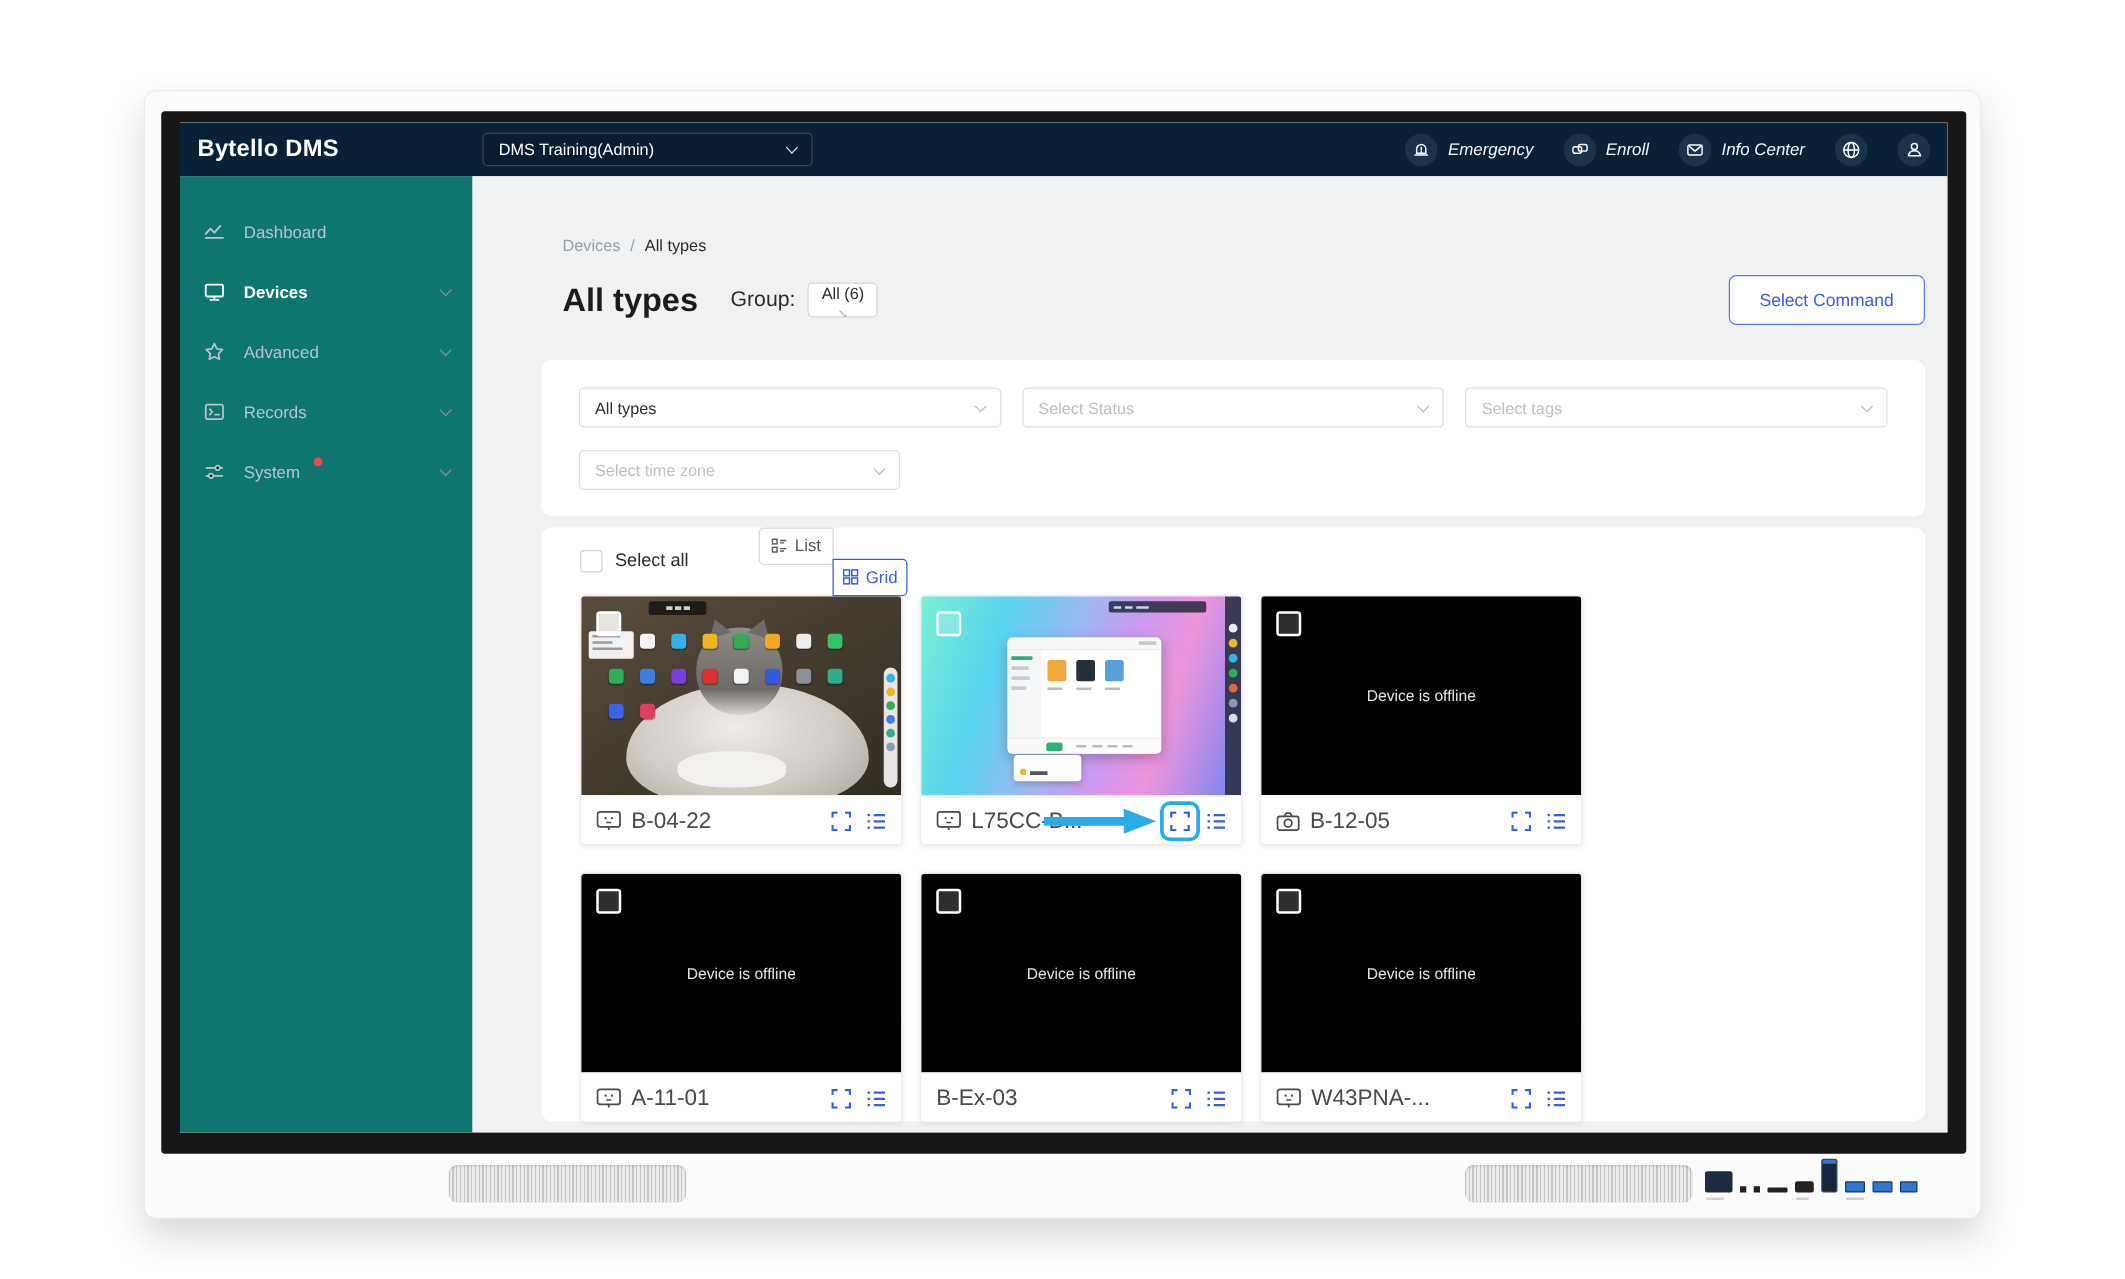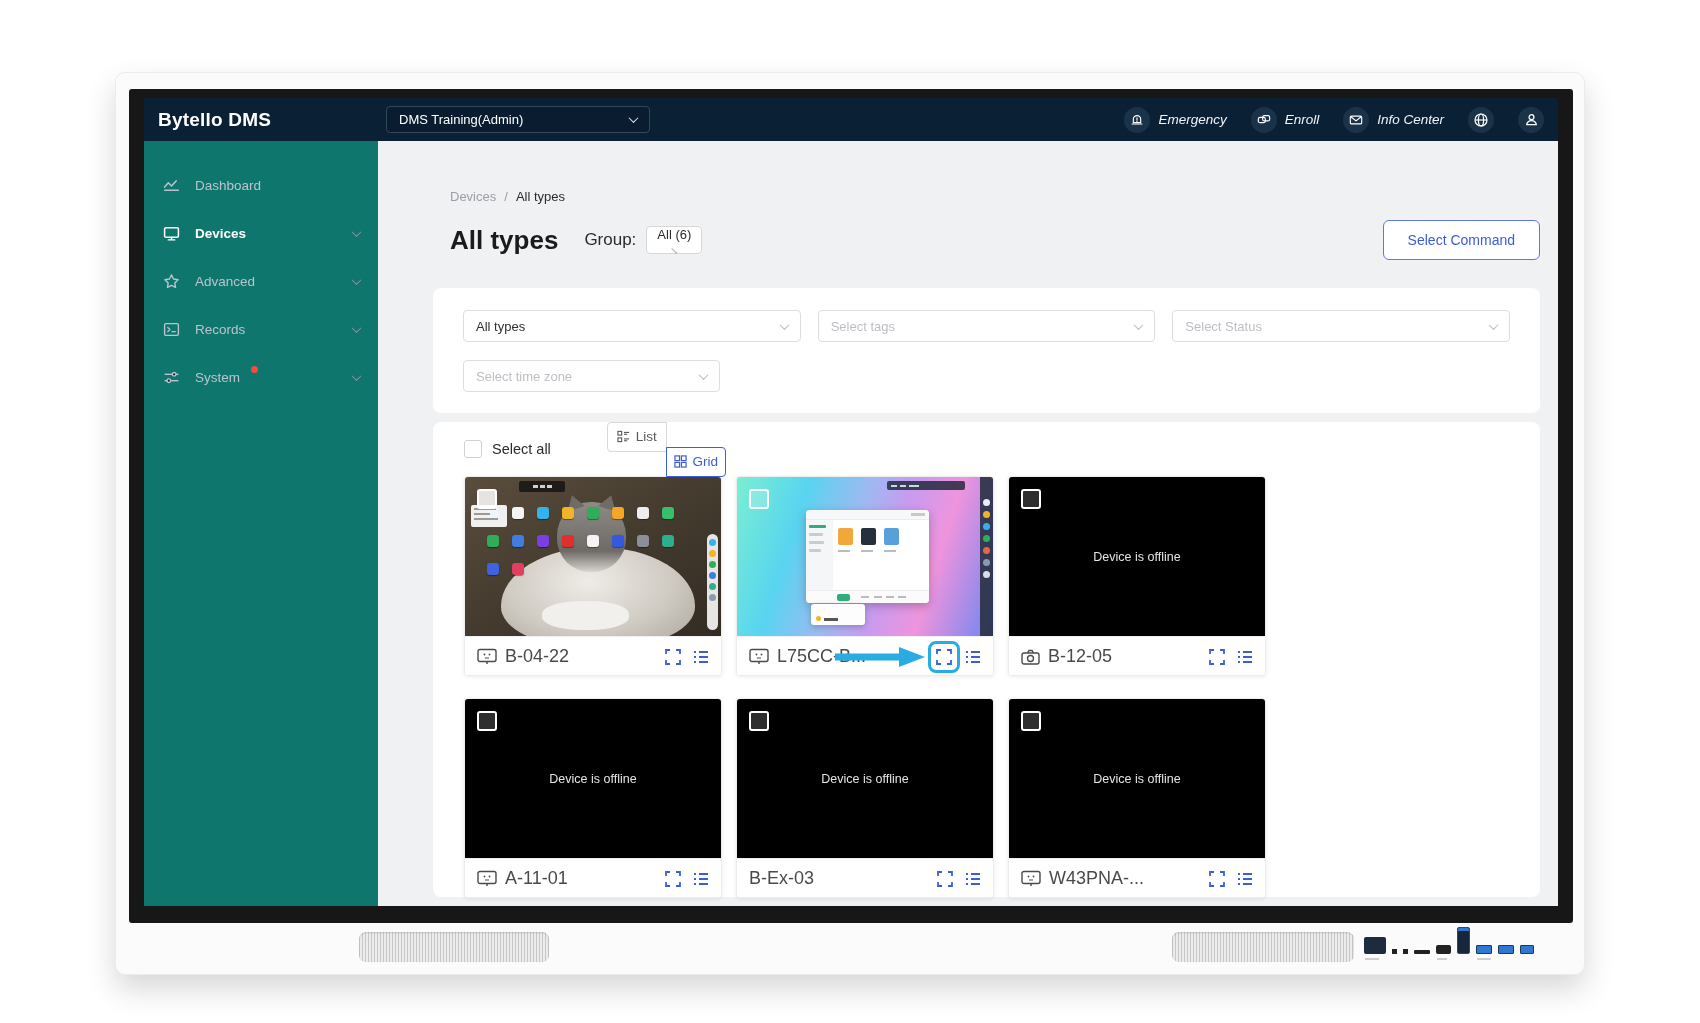--- a/index.html
+++ b/index.html
@@ -303,25 +303,25 @@
               <button class="cmd-btn">Select Command</button>
             </div>
 
             <div class="filter-card">
               <div class="filter-row">
                 <div class="fselect">
                   <span>All types</span>
                   <span class="caret"></span>
                 </div>
                 <div class="fselect">
+                  <span class="placeholder">Select Status</span>
+                  <span class="caret"></span>
+                </div>
+                <div class="fselect">
                   <span class="placeholder">Select tags</span>
-                  <span class="caret"></span>
-                </div>
-                <div class="fselect">
-                  <span class="placeholder">Select Status</span>
                   <span class="caret"></span>
                 </div>
               </div>
               <div class="filter-row">
                 <div class="fselect single">
                   <span class="placeholder">Select time zone</span>
                   <span class="caret"></span>
                 </div>
               </div>
             </div>

